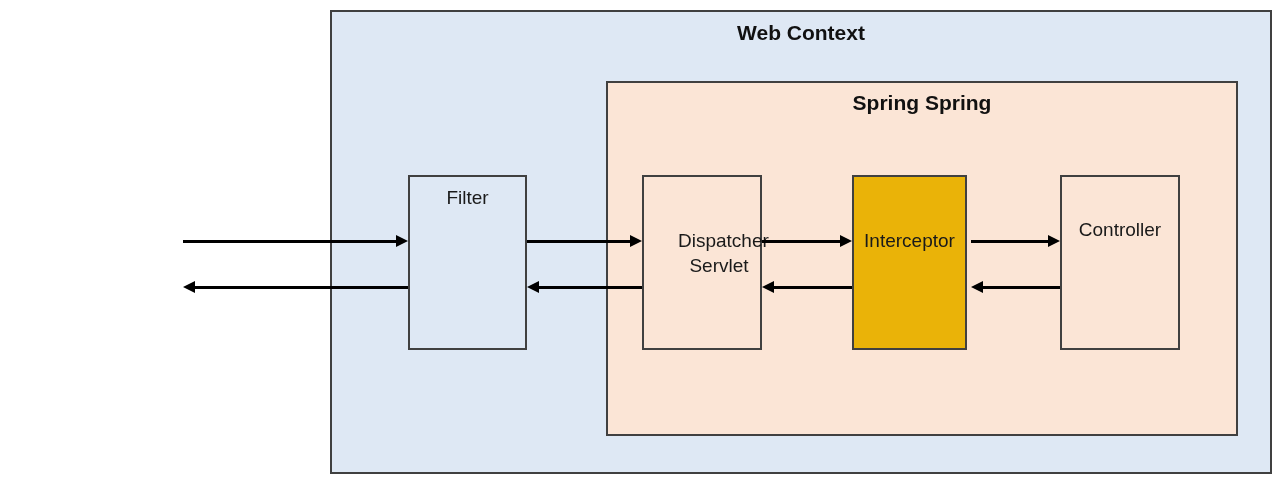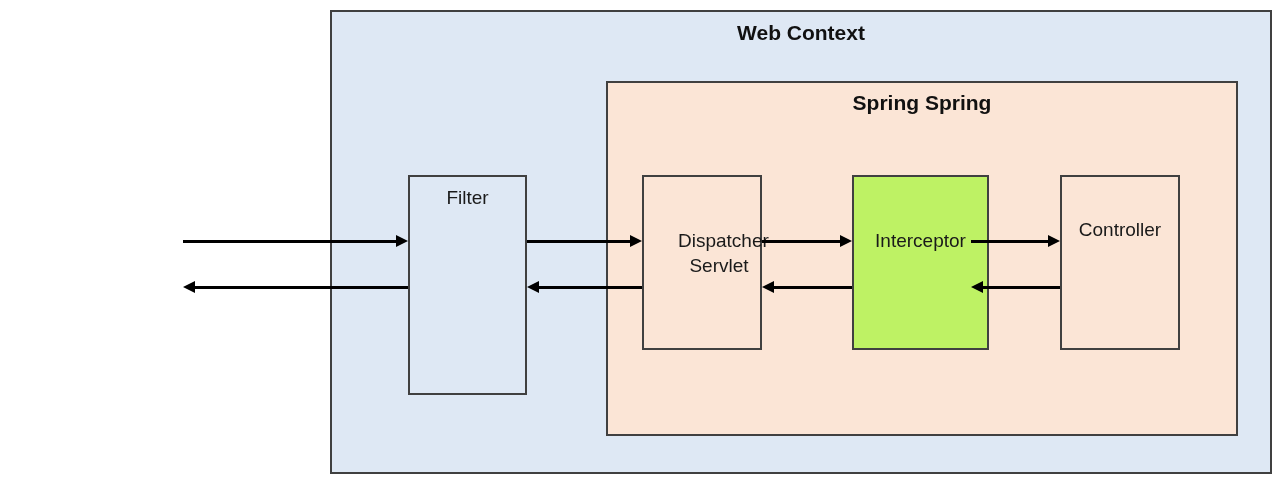--- a/index.html
+++ b/index.html
@@ -19,23 +19,23 @@
     position: absolute;
     box-sizing: border-box;
     border: 2px solid #404040;
   }
   .container-box { border-width: 2px; }
   .node-box { border-width: 2px; }
 
   .web-context   { left: 330px; top: 10px;  width: 942px; height: 464px; background: #dee8f4; }
   .spring-context{ left: 606px; top: 81px;  width: 632px; height: 355px; background: #fbe5d6; }
   .client        { left: 10px;  top: 208px; width: 173px; height: 110px; background: #e2efda; }
-  .filter        { left: 408px; top: 175px; width: 119px; height: 220px; background: #dee8f4; }
+  .filter        { left: 408px; top: 175px; width: 119px; height: 175px; background: #dee8f4; }
   .dispatcher    { left: 642px; top: 175px; width: 120px; height: 175px; background: #fbe5d6; }
-  .interceptor   { left: 852px; top: 175px; width: 137px; height: 175px; background: #bef264; }
+  .interceptor   { left: 852px; top: 175px; width: 115px; height: 175px; background: #eab308; }
   .controller    { left: 1060px;top: 175px; width: 120px; height: 175px; background: #fbe5d6; }
 
   .ctx-title {
     position: absolute;
     left: 0; right: 0;
     text-align: center;
     font-weight: bold;
     font-size: 21px;
     color: #111111;
   }

